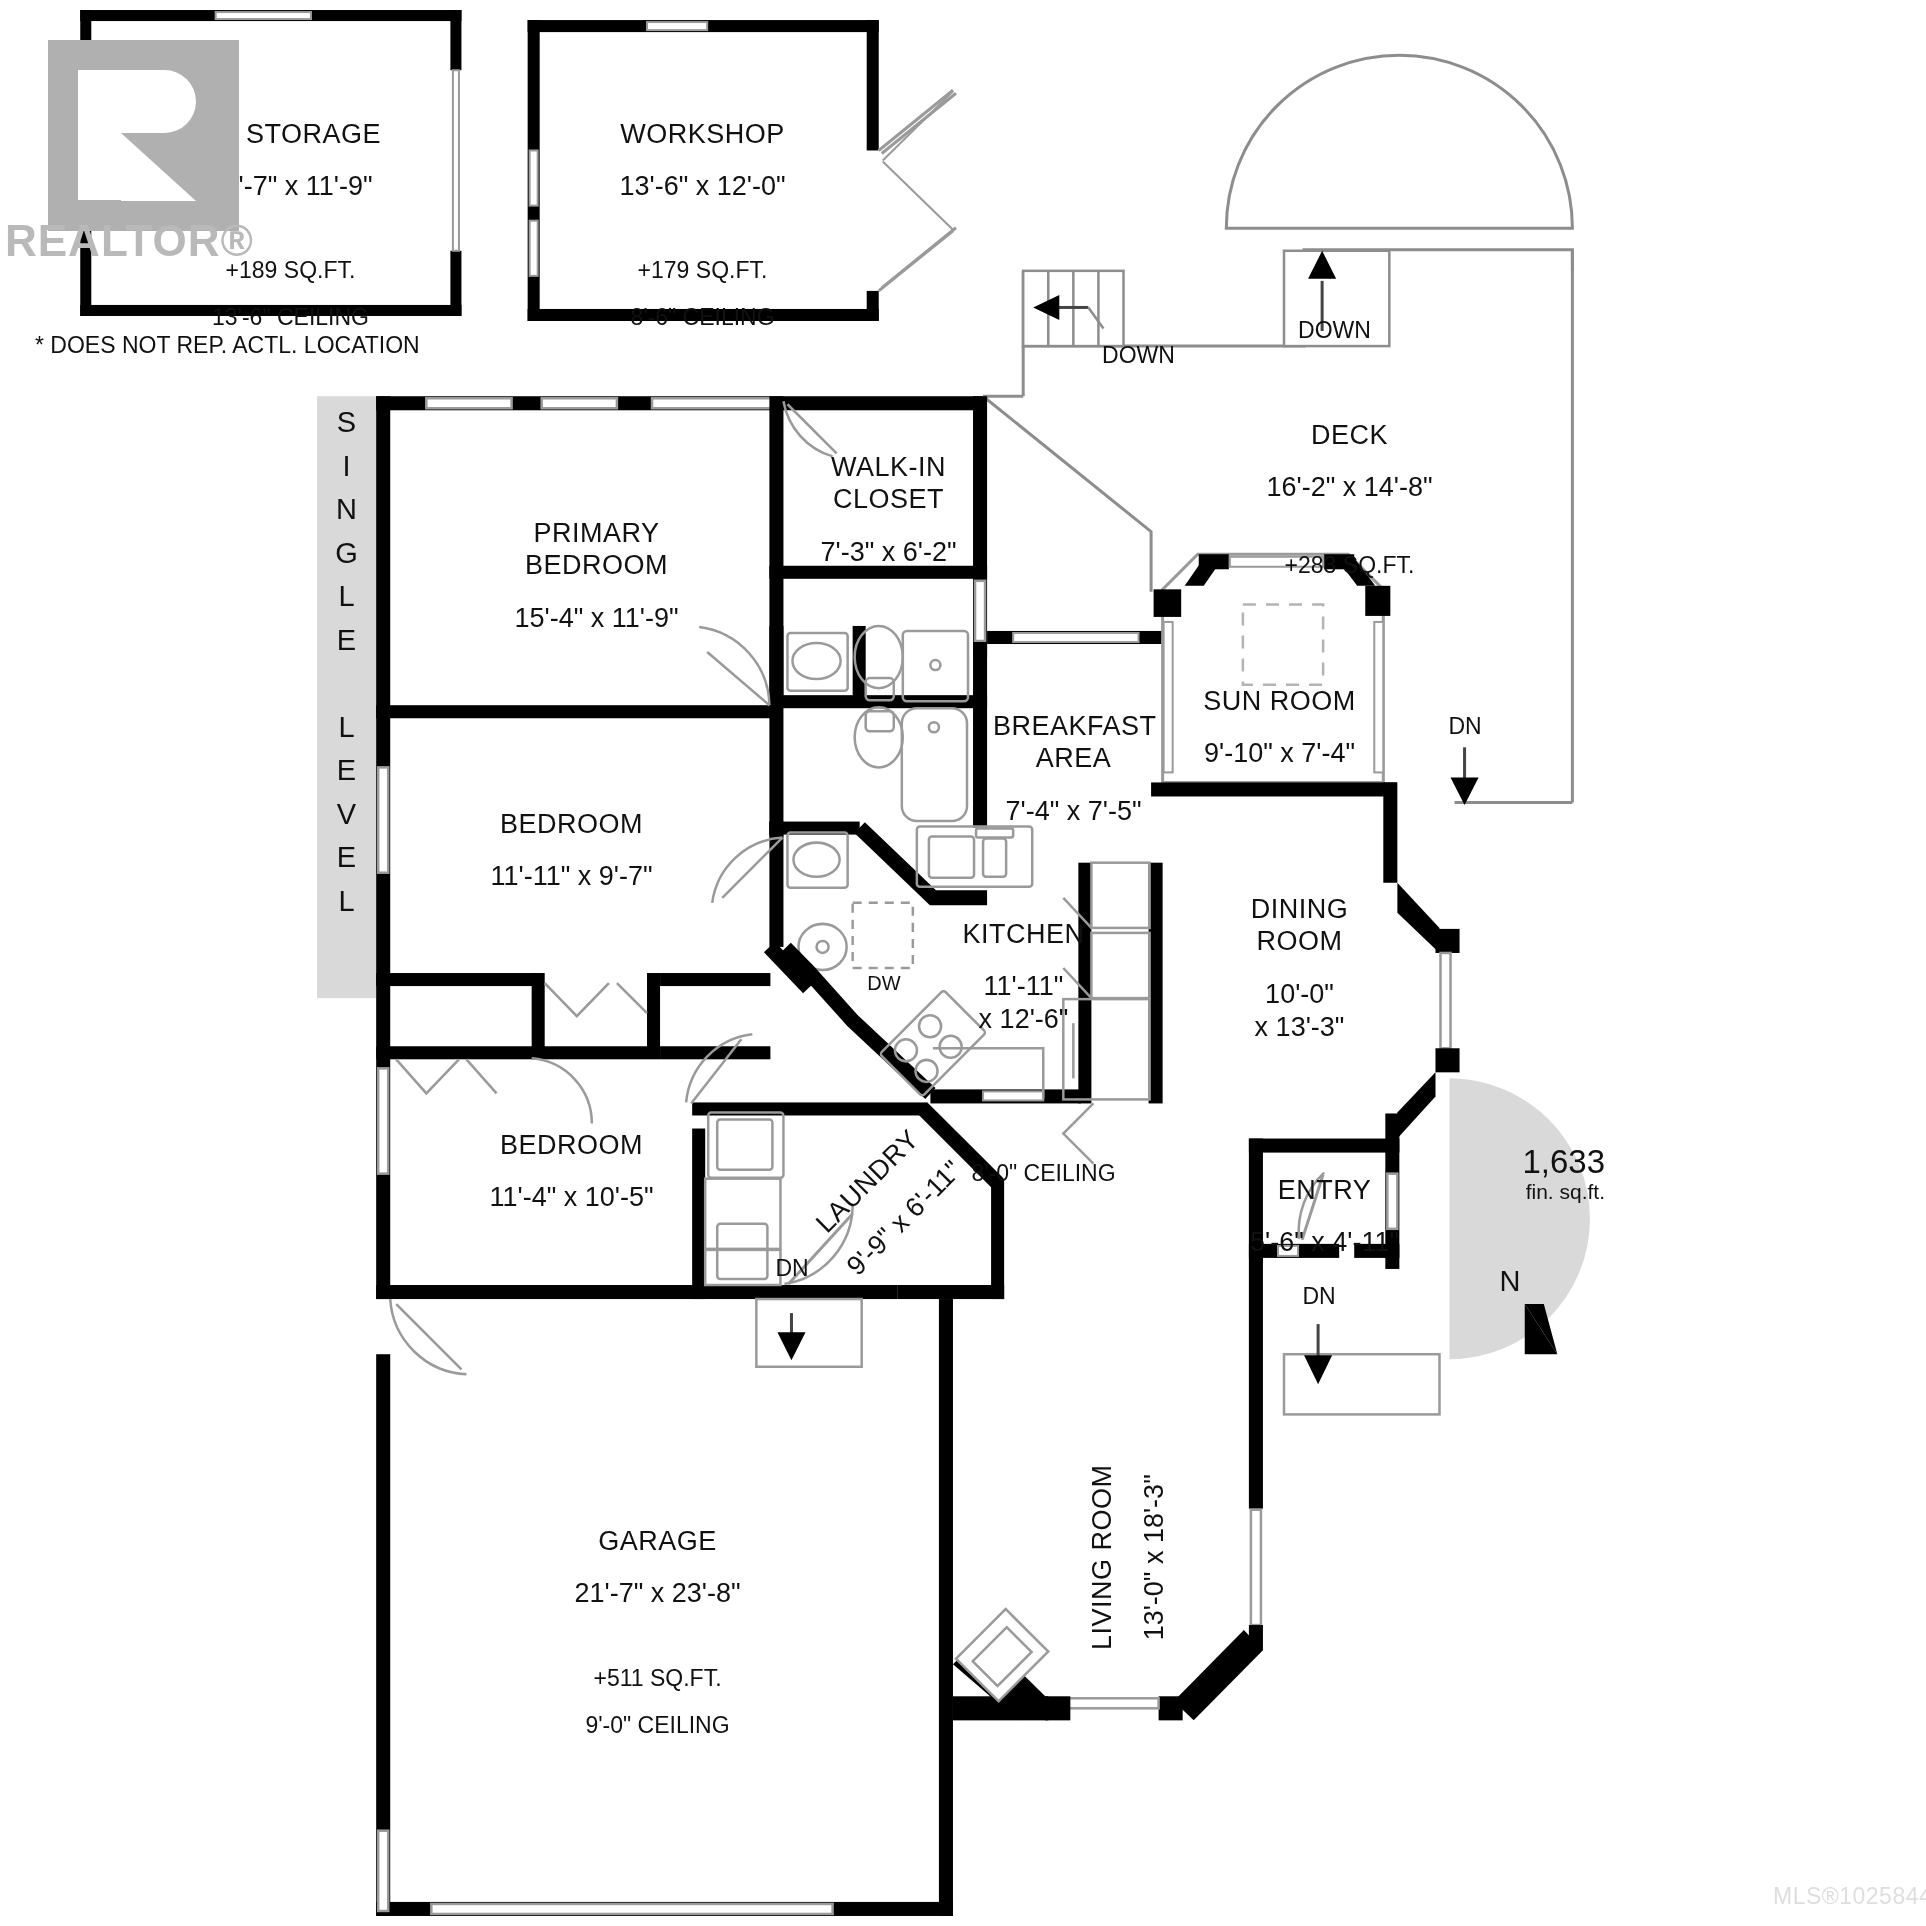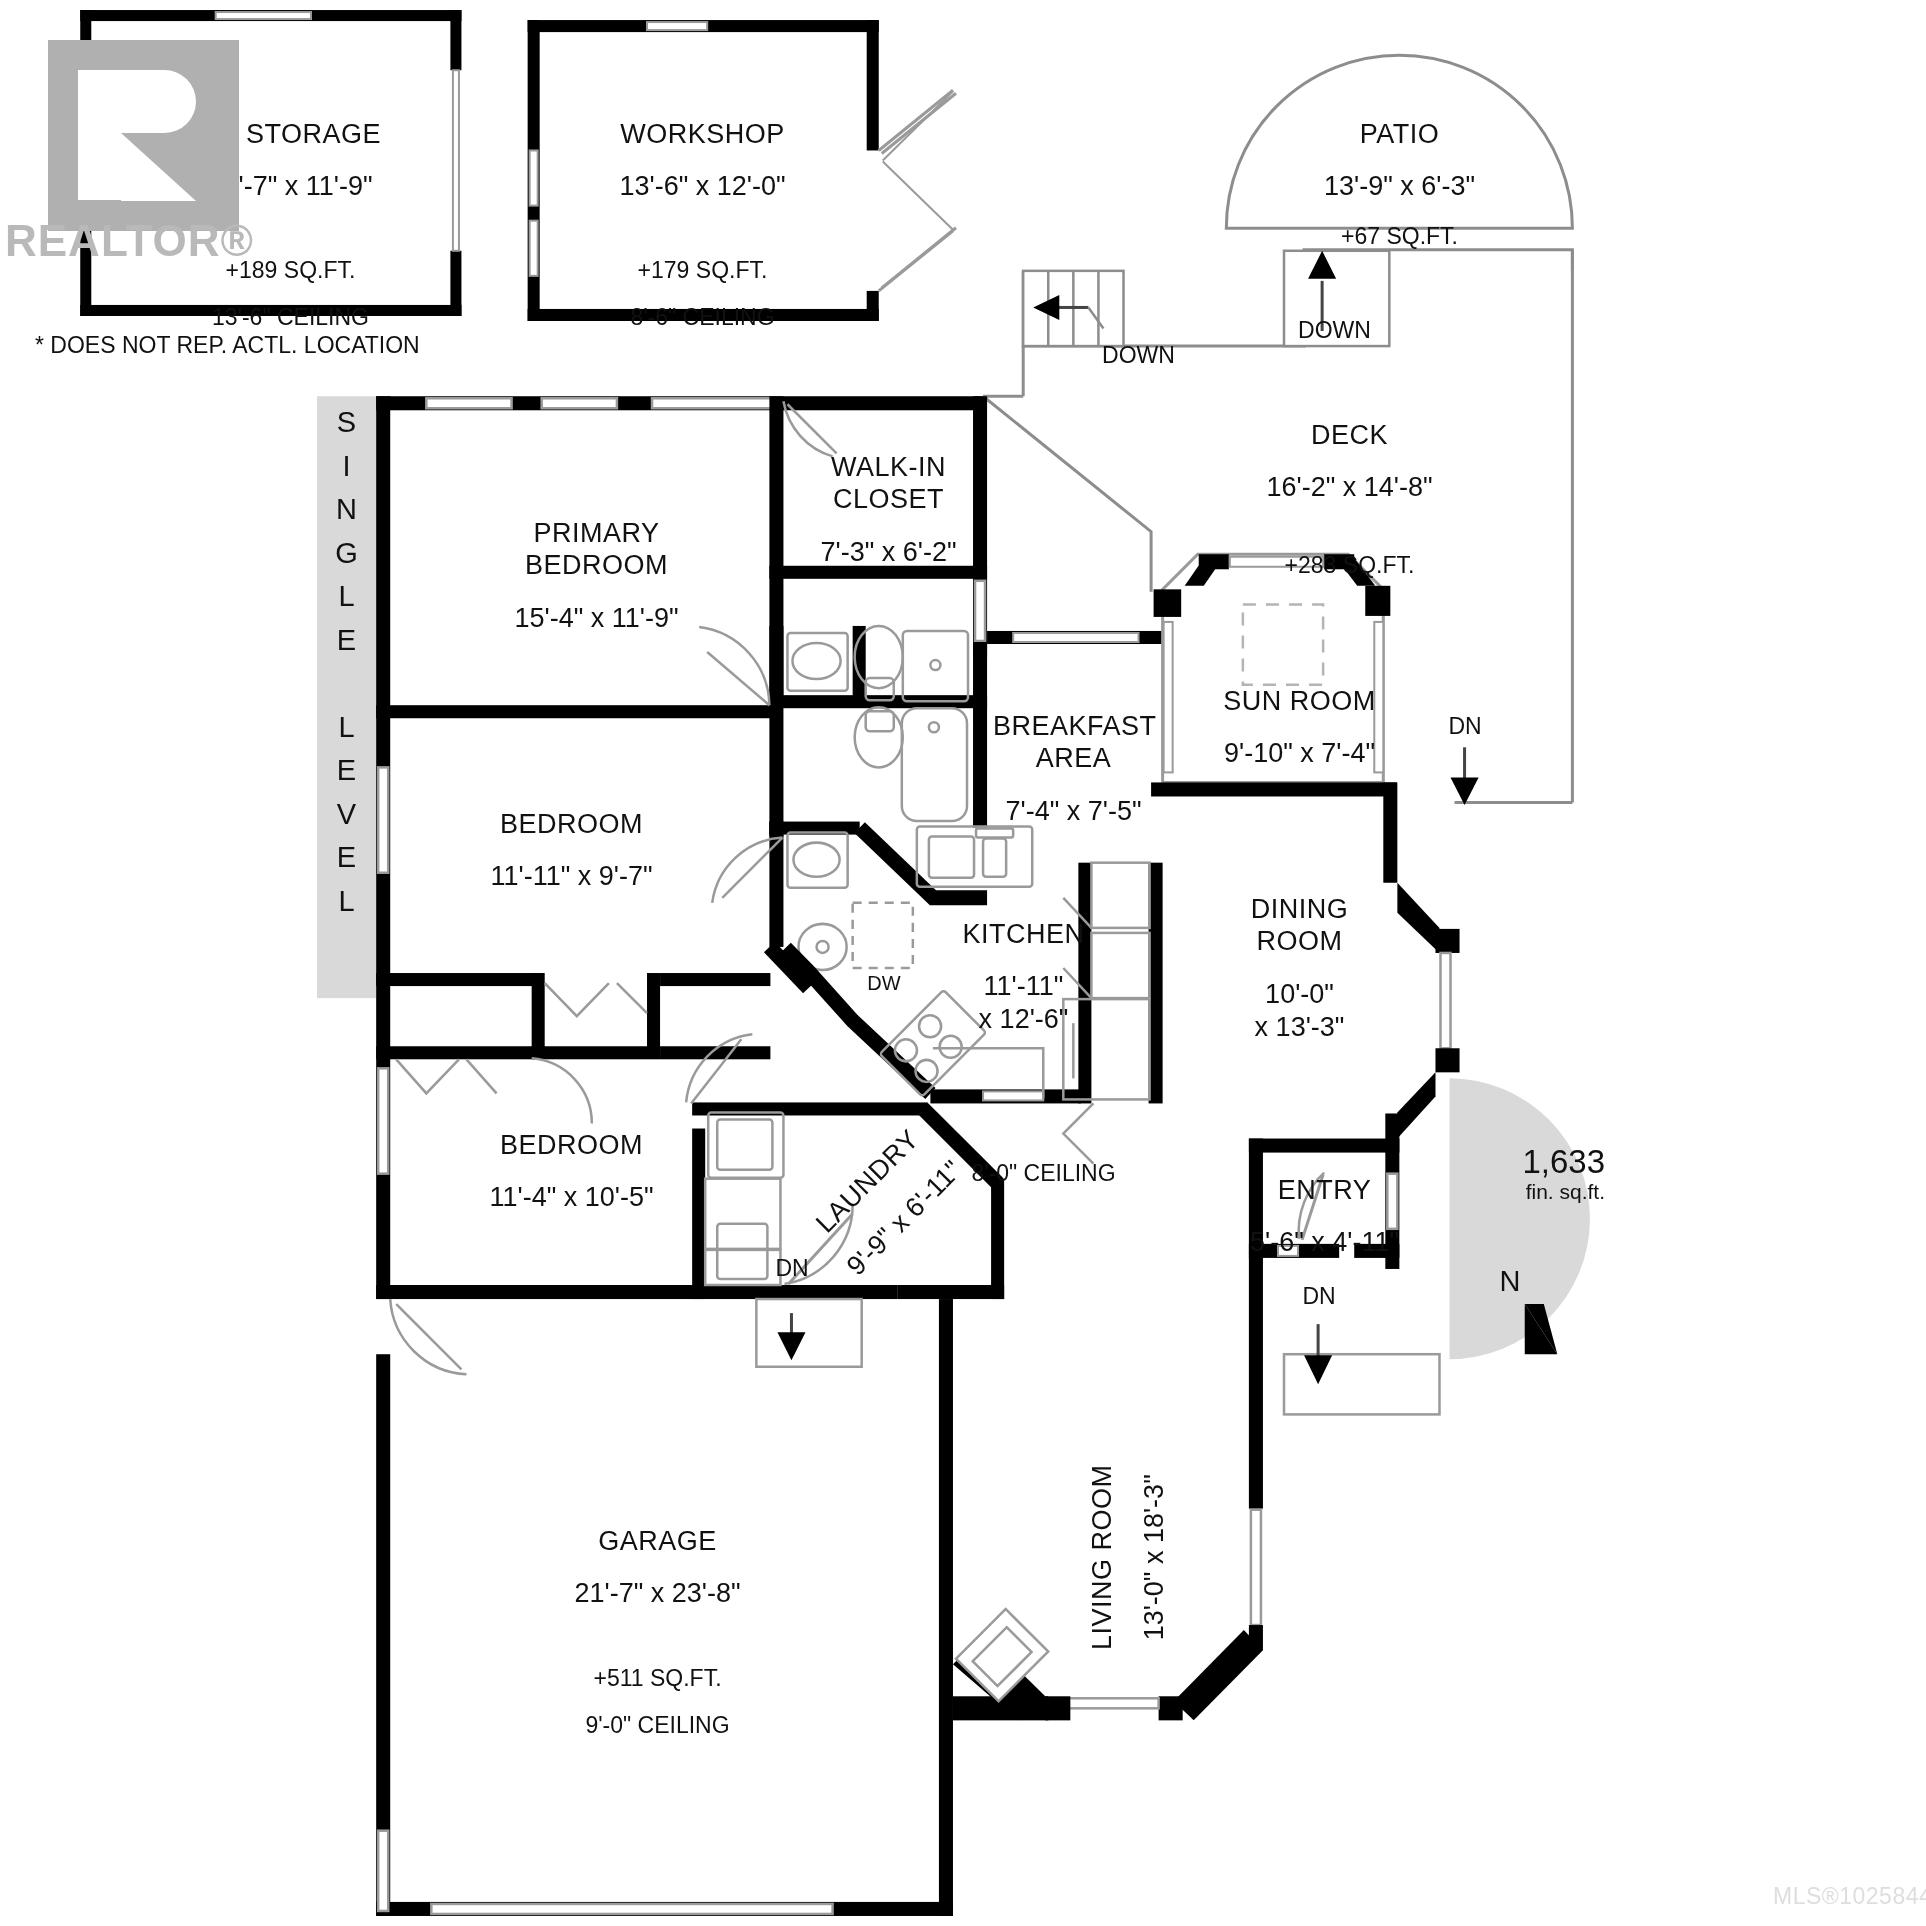--- a/index.html
+++ b/index.html
@@ -346,25 +346,20 @@
 <div class="lbl small" style="left:35px;top:331px;width:381px;">* DOES NOT REP. ACTL. LOCATION</div>
 
 <div class="lbl" style="left:517px;top:98px;width:371px;">
   <div class="rm-name">WORKSHOP</div>
   <div class="rm-dim">13'-6" x 12'-0"</div>
   <div style="height:14px"></div>
   <div class="rm-sub">+179 SQ.FT.</div>
   <div class="rm-sub">8'-6" CEILING</div>
 </div>
 
-<div class="lbl" style="left:1249px;top:98px;width:301px;">
-  <div class="rm-name">PATIO</div>
-  <div class="rm-dim">13'-9" x 6'-3"</div>
-  <div class="rm-sub">+67 SQ.FT.</div>
-</div>
 
 <div class="lbl rm-sub" style="left:1058px;top:341px;width:161px;">DOWN</div>
 <div class="lbl rm-sub" style="left:1254px;top:316px;width:161px;">DOWN</div>
 
 <div class="lbl" style="left:1174px;top:399px;width:351px;">
   <div class="rm-name">DECK</div>
   <div class="rm-dim">16'-2" x 14'-8"</div>
   <div style="height:8px"></div>
   <div class="rm-sub">+283 SQ.FT.</div>
 </div>
@@ -389,21 +384,21 @@
 <div class="lbl" style="left:416px;top:1109px;width:311px;">
   <div class="rm-name">BEDROOM</div>
   <div class="rm-dim">11'-4" x 10'-5"</div>
 </div>
 
 <div class="lbl" style="left:993px;top:690px;width:161px;">
   <div class="rm-name">BREAKFAST<br>AREA</div>
   <div class="rm-dim">7'-4" x 7'-5"</div>
 </div>
 
-<div class="lbl" style="left:1174px;top:665px;width:211px;padding-left:20px;">
+<div class="lbl" style="left:1174px;top:665px;width:211px;">
   <div class="rm-name">SUN ROOM</div>
   <div class="rm-dim">9'-10" x 7'-4"</div>
 </div>
 
 <div class="lbl rm-sub" style="left:1430px;top:712px;width:70px;">DN</div>
 <div class="lbl rm-sub" style="left:757px;top:1254px;width:70px;">DN</div>
 <div class="lbl rm-sub" style="left:1284px;top:1282px;width:70px;">DN</div>
 
 <div class="lbl" style="left:923px;top:898px;width:201px;">
   <div class="rm-name">KITCHEN</div>

